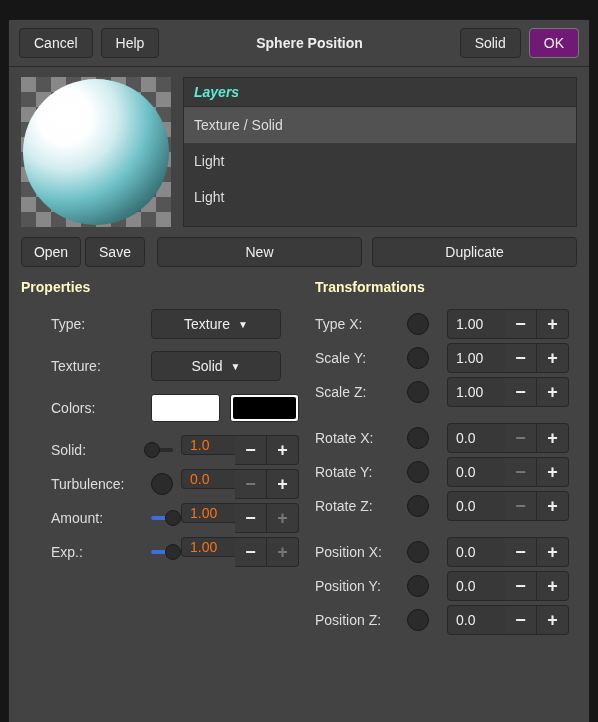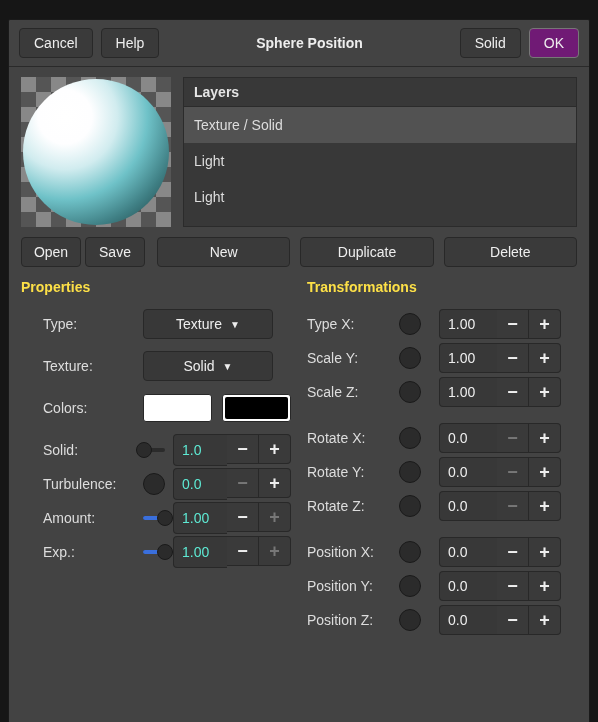--- a/index.html
+++ b/index.html
@@ -34,37 +34,37 @@
     background-size: 30px 30px;
     background-position: 0 0, 0 15px, 15px -15px, -15px 0;
     background-color: #888;
   }
   .sphere {
     position:absolute; left:2px; top:2px; width:146px; height:146px; border-radius:50%;
     background:
       radial-gradient(circle at 42px 38px, #fff 0%, #fefeff 18%, #d1ecef 35%, #6fc2c8 55%, #3f7f84 75%, #1b4043 95%);
   }
   .layersbox { flex:1; background:#383838; border:1px solid #2b2b2b; display:flex; flex-direction:column; }
-  .layers-header { padding:6px 10px; font-weight:600; border-bottom:1px solid #2b2b2b; color:#e5e5e5; }
+  .layers-header { padding:6px 10px; font-weight:600; border-bottom:1px solid #2b2b2b; color:#5eead4;font-style:italic; }
   .layer-item { padding:10px 10px; color:#ddd; }
   .layer-item.selected { background:#525252; }
   .row-btns { display:flex; gap:10px; }
   .row-btns .btn { flex:1; padding:6px 0; }
   .row-btns.split { }
   .split-left { display:flex; gap:4px; width:124px; flex:none; }
   .split-left .btn { flex:1; }
   .split-right { display:flex; gap:10px; flex:1; }
   .split-right .btn { flex:1; }
 
   .columns { display:flex; gap:16px; }
   .col { flex:1; display:flex; flex-direction:column; gap:8px; }
-  .section-title { font-weight:600; color:#fde047; padding:2px 0 4px 0; }
+  .section-title { font-weight:600; color:#fef9c3; padding:2px 0 4px 0; }
 
   .prop-row { display:flex; align-items:center; gap:8px; min-height:34px; }
-  .prop-label { width:86px; color:#ddd; }
+  .prop-label { width:86px; color:#ddd;margin-left:8px; }
   .combo {
     flex:1; background:#383838; border:1px solid #282828; border-radius:4px;
     padding:6px 10px; display:flex; align-items:center; justify-content:center; gap:8px;
     position:relative; color:#eee; cursor:pointer;
   }
   .combo .chev { font-size:10px; color:#eee; }
   .swatch-row { display:flex; gap:10px; flex:1; }
   .swatch {
     flex:1; height:28px; border:1px solid #282828; border-radius:3px;
     background:#fff; padding:2px;
@@ -72,22 +72,22 @@
   .swatch-inner { width:100%; height:100%; border-radius:2px; }
 
   .slider-cell { flex:1; display:flex; align-items:center; }
   .slider-track { position:relative; flex:1; height:4px; background:#2b2b2b; border-radius:2px; }
   .slider-fill { position:absolute; left:0; top:0; bottom:0; background:#3a6fdc; border-radius:2px; }
   .slider-thumb {
     position:absolute; top:50%; width:16px; height:16px; border-radius:50%;
     background:#2b2b2b; border:1px solid #1a1a1a; transform:translate(-50%,-50%);
   }
   .numbox {
-    width:54px; height:32px; background:#383838; border:1px solid #282828; border-radius:4px 0 0 4px;
-    color:#5eead4; display:flex; align-items:center; padding-left:8px;
+    width:54px; height:20px; background:#383838; border:1px solid #282828; border-radius:4px 0 0 4px;
+    color:#f97316; display:flex; align-items:center; padding-left:8px;
   }
   .spin { display:flex; }
   .spin .sbtn {
     width:32px; height:30px; background:#3a3a3a; border:1px solid #282828; border-left:none;
     display:flex; align-items:center; justify-content:center; color:#eee; font-size:18px; font-weight:600;
     cursor:pointer;
   }
   .spin .sbtn.plus { border-radius:0 4px 4px 0; }
   .spin .sbtn.dim { color:#777; }
   .spin .numbox { border-right:none; }
@@ -138,21 +138,20 @@
     </div>
 
     <div class="row-btns split" style="display:flex; gap:12px;">
       <div class="split-left">
         <div class="btn">Open</div>
         <div class="btn">Save</div>
       </div>
       <div class="split-right">
         <div class="btn">New</div>
         <div class="btn">Duplicate</div>
-        <div class="btn">Delete</div>
       </div>
     </div>
 
     <div class="columns">
 
       <div class="col left-col">
         <div class="section-title">Properties</div>
 
         <div class="prop-row">
           <span class="lead"></span>

